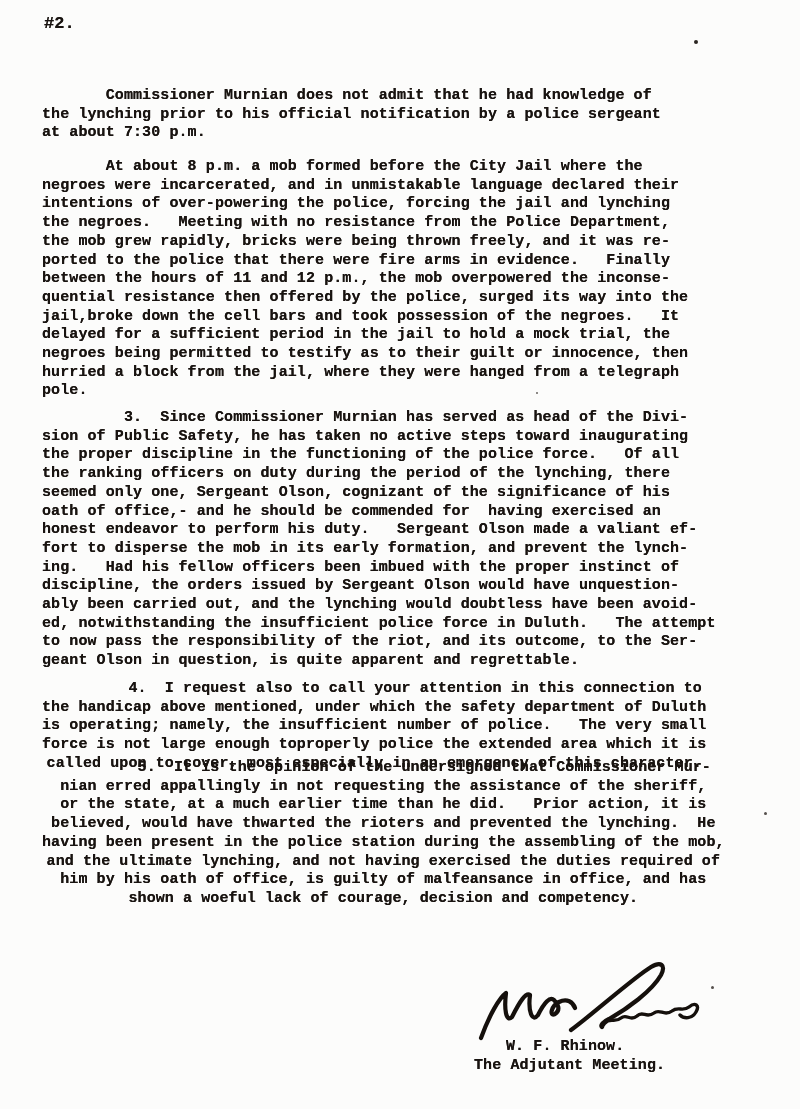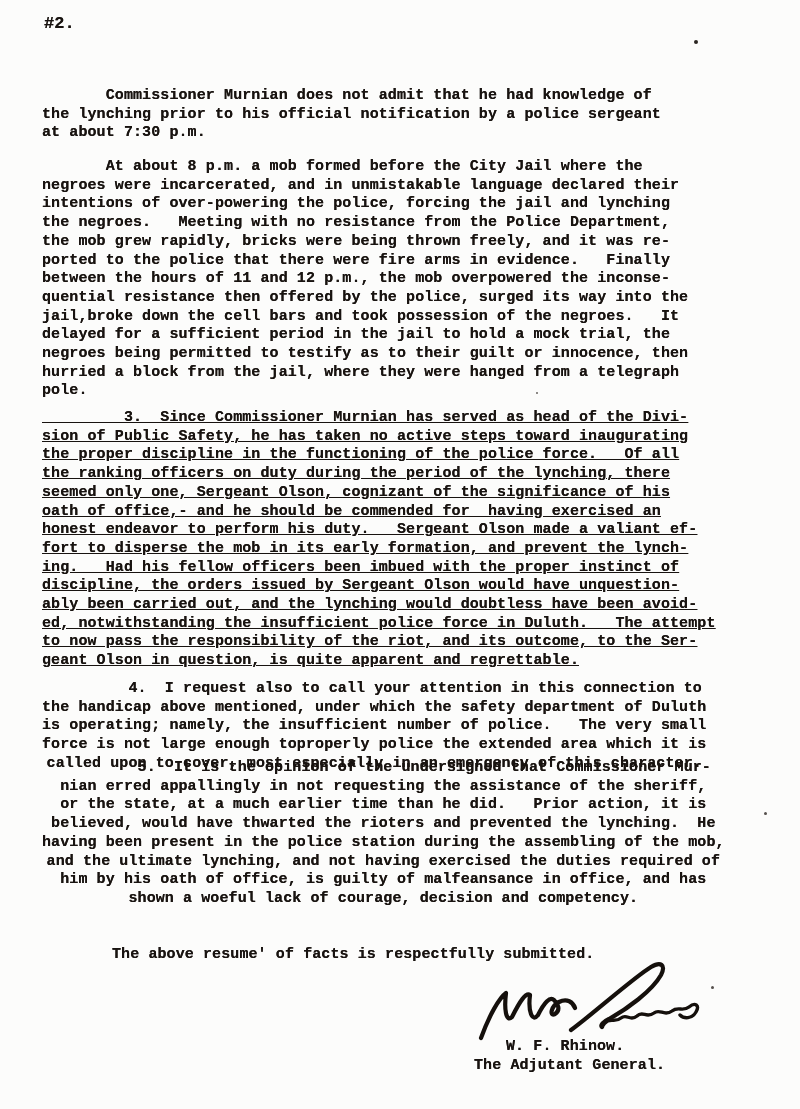--- a/index.html
+++ b/index.html
@@ -17,21 +17,21 @@
     white-space:pre;
     font-size:15px;
     line-height:18.7px;
     letter-spacing:0.1px;
     text-shadow:0 0 0.6px rgba(25,18,12,0.85);
   }
   .page-label{top:15px;left:44px;font-size:17px;}
   .para{left:42px;}
   .p1{top:87px;}
   .p2{top:158px;}
-  .p3{top:409px;text-decoration:underline;}
+  .p3{top:409px;}
   .p4{top:680px;text-align:center;}
   .p5{top:759px;text-align:center;}
   .closing{top:946px;left:112px;}
   .sig-name{top:1038px;left:506px;}
   .sig-title{top:1057px;left:474px;}
   .signature-svg{
     position:absolute;
     left:475px;top:956px;
     width:230px;height:92px;
   }
@@ -94,33 +94,32 @@
 
   <div class="typeline para p5">         5.  It is the opinion of the undersigned that Commissioner Mur-
 nian erred appallingly in not requesting the assistance of the sheriff,
 or the state, at a much earlier time than he did.   Prior action, it is
 believed, would have thwarted the rioters and prevented the lynching.  He
 having been present in the police station during the assembling of the mob,
 and the ultimate lynching, and not having exercised the duties required of
 him by his oath of office, is guilty of malfeansance in office, and has
 shown a woeful lack of courage, decision and competency.</div>
 
-  <div class="typeline closing">The above resume' of facts is respectfully submitted.</div>
 
   <svg class="signature-svg" viewBox="0 0 230 92" aria-hidden="true">
 
     <path stroke-width="4.2" d="M6,82 C14,60 24,42 31,37 C29,53 31,67 37,61 C45,45 51,36 55,39 C53,55 57,67 63,59 C69,47 75,40 79,44 C83,48 86,54 80,58 C74,61 76,50 84,46 C92,42 98,46 100,52"></path>
 
     <path stroke-width="4.2" d="M96,74 C118,58 158,22 176,11 C186,5 191,9 186,19 C177,35 152,53 134,63 C128,66 125,69 127,71"></path>
 
     <path stroke-width="3.4" d="M127,71 C134,59 139,68 146,62 C152,57 155,66 162,60 C168,54 171,63 179,57 C185,52 189,61 197,55 C203,50 208,56 214,51 C220,46 225,49 221,56 C217,63 209,63 205,59"></path>
   </svg>
 
   <div class="typeline sig-name">W. F. Rhinow.</div>
 
-  <div class="typeline sig-title">The Adjutant General.</div>
+  <div class="typeline sig-title">The Adjutant Meeting.</div>
 
   <div class="speck s1"></div>
   <div class="speck s2"></div>
   <div class="speck s3"></div>
   <div class="speck s4"></div>
 
 </div>
 
 </body></html>

